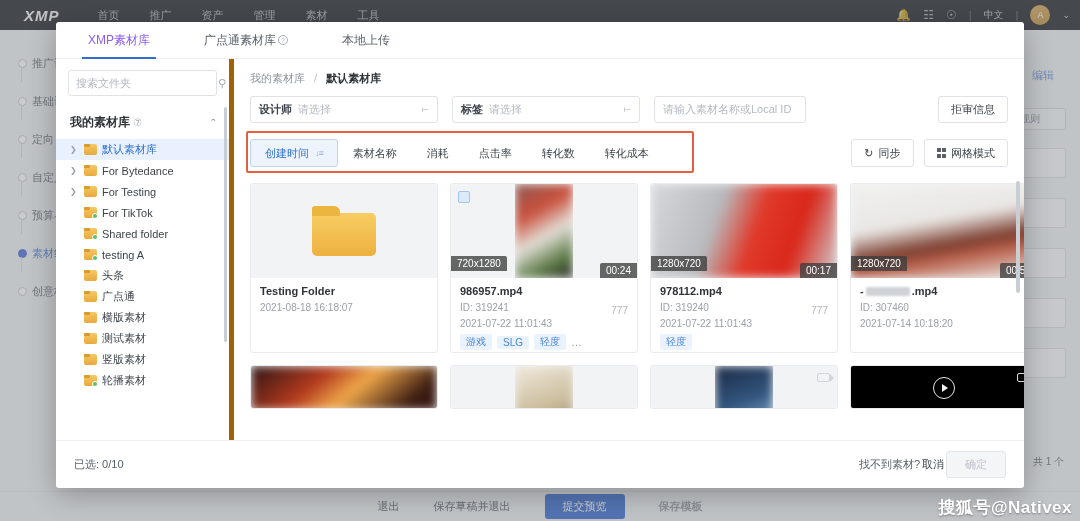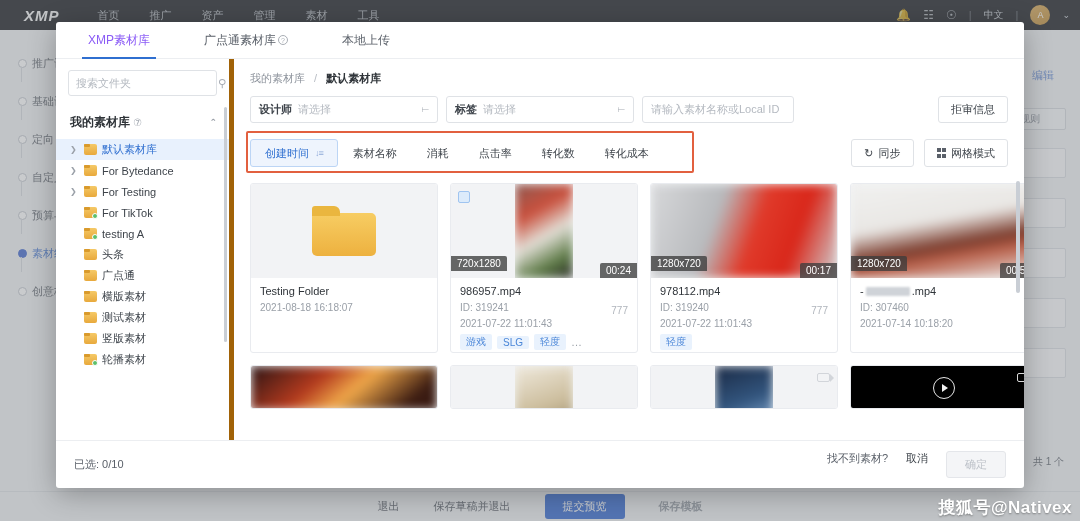--- a/index.html
+++ b/index.html
@@ -203,21 +203,21 @@
   
   .content-pane { flex: 1; display: flex; flex-direction: column; min-width: 0; }
 
   .breadcrumb {
     padding: 12px 16px 0 16px; font-size: 11px; color: #8d939c;
   }
   .breadcrumb .sep { margin: 0 6px; color: #b8bdc4; }
   .breadcrumb .cur { color: #2f3439; font-weight: bold; }
 
   .filter-row {
-    display: flex; align-items: center; gap: 8px;
+    display: flex; align-items: center; gap: 14px;
     padding: 10px 16px 0 16px;
   }
   .select-box {
     height: 27px; border: 1px solid #dfe2e6; border-radius: 3px;
     display: flex; align-items: center; padding: 0 8px;
     font-size: 11px; color: #3e444b; gap: 6px; background: #fff;
   }
   .select-box .ph { color: #b4b9c0; }
   .select-box .cv { margin-left: auto; color: #a8adb5; font-size: 9px; }
   .sel-designer { width: 188px; }
@@ -332,21 +332,21 @@
   }
   .video-ico::after {
     content:''; position:absolute; right:-5px; top:0px;
     border-left: 4px solid #d2d5da;
     border-top: 4px solid transparent; border-bottom: 4px solid transparent;
   }
   .video-ico.light { border-color: rgba(255,255,255,.85); }
   .video-ico.light::after { border-left-color: rgba(255,255,255,.85); }
 
   .card-info { padding: 7px 9px 0 9px; position: relative; }
-  .c-title { font-size: 11px; color: #2f3439; font-weight: normal; margin-bottom: 5px; }
+  .c-title { font-size: 11px; color: #2f3439; font-weight: bold; margin-bottom: 5px; }
   .c-title.masked { display:flex; align-items:center; gap:2px; }
   .mask-bar {
     display:inline-block; width: 44px; height: 9px;
     background: #cfd3d8; border-radius: 1px; filter: blur(1.2px);
   }
   .c-row { display: flex; justify-content: space-between; align-items: center; }
   .c-meta { font-size: 10px; color: #9aa0a8; margin-bottom: 5px; }
   .c-num { font-size: 10px; color: #b0b5bc; }
   .c-tags { display: flex; gap: 5px; align-items: center; margin-top: 2px; }
   .tag {
@@ -365,21 +365,21 @@
     position: absolute; right: 4px; top: 8px; width: 4px; height: 112px;
     background: #c9ced5; border-radius: 2px;
   }
 
   
   .modal-footer {
     height: 48px; border-top: 1px solid #eceef1;
     display: flex; align-items: center; padding: 0 18px;
   }
   .sel-count { font-size: 11px; color: #5a6069; }
-  .footer-right { margin-left: auto; display: flex; gap: 18px; }
+  .footer-right { margin-left: auto; display: flex; align-items: center; gap: 2px; }
   .link-help { font-size: 11px; color: #5a6069; }
   .btn-cancel { font-size: 11px; color: #3e444b; }
   .btn-ok {
     font-size: 11px; color: #bcc1c8; background: #f4f5f7;
     border: 1px solid #e4e6ea; border-radius: 3px; padding: 5px 18px;
   }
 </style>
 </head>
 <body>
 
@@ -493,20 +493,27 @@
             <span class="fold-ico shared">
                 <i class="shared-dot"></i>
               </span>
             <span>For TikTok</span>
           </div>
           <div class="folder-row">
             <span class="arrow empty">❯</span>
             <span class="fold-ico shared">
                 <i class="shared-dot"></i>
               </span>
+            <span>Shared folder</span>
+          </div>
+          <div class="folder-row">
+            <span class="arrow empty">❯</span>
+            <span class="fold-ico shared">
+                <i class="shared-dot"></i>
+              </span>
             <span>testing A</span>
           </div>
           <div class="folder-row">
             <span class="arrow empty">❯</span>
             <span class="fold-ico"></span>
             <span>头条</span>
           </div>
           <div class="folder-row">
             <span class="arrow empty">❯</span>
             <span class="fold-ico"></span>

